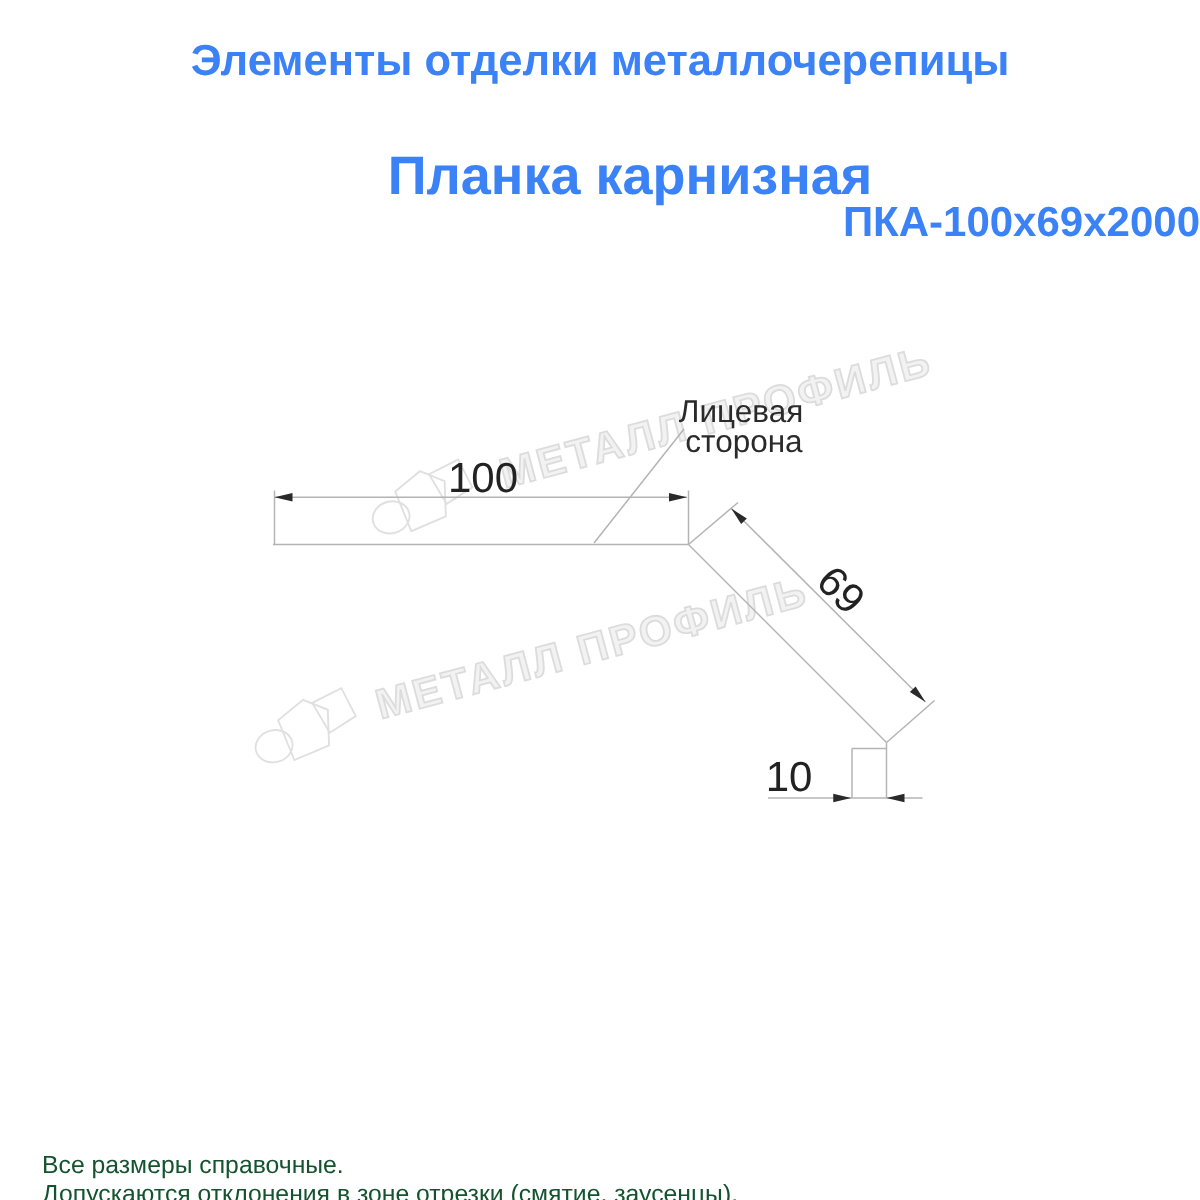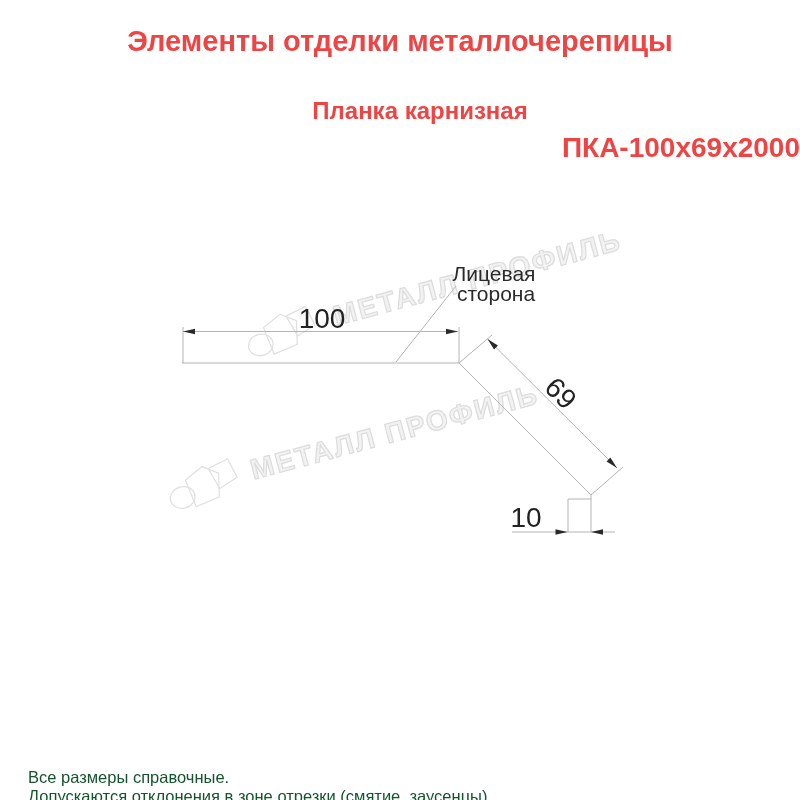--- a/index.html
+++ b/index.html
@@ -1,23 +1,23 @@
 <!DOCTYPE html>
 <html><head>
 <meta charset="utf-8">
 <style>
   html,body{margin:0;padding:0;}
   body{
     width:800px;height:800px;position:relative;overflow:hidden;
     background:#ffffff;
     font-family:"Liberation Sans","DejaVu Sans",sans-serif;
   }
-  .hdr{position:absolute;left:0;right:0;text-align:center;font-weight:bold;color:#ef4444;line-height:1;}
+  .hdr{position:absolute;left:0;right:0;text-align:center;font-weight:bold;color:#3b82f6;line-height:1;}
   .hdr-title{top:27px;font-size:29px;}
-  .hdr-sub1{top:99px;font-size:24px;padding-left:40px;}
+  .hdr-sub1{top:99px;font-size:36px;padding-left:40px;}
   .hdr-sub2{top:134px;font-size:28px;text-align:right;}
 
   
   .wm{
     position:absolute;display:flex;align-items:center;white-space:nowrap;
     transform:rotate(-15deg);transform-origin:50% 50%;
     font-weight:bold;font-size:28px;letter-spacing:2px;
     color:#f2f2f2;-webkit-text-stroke:1.2px #dcdcdc;
     z-index:1;
   }

